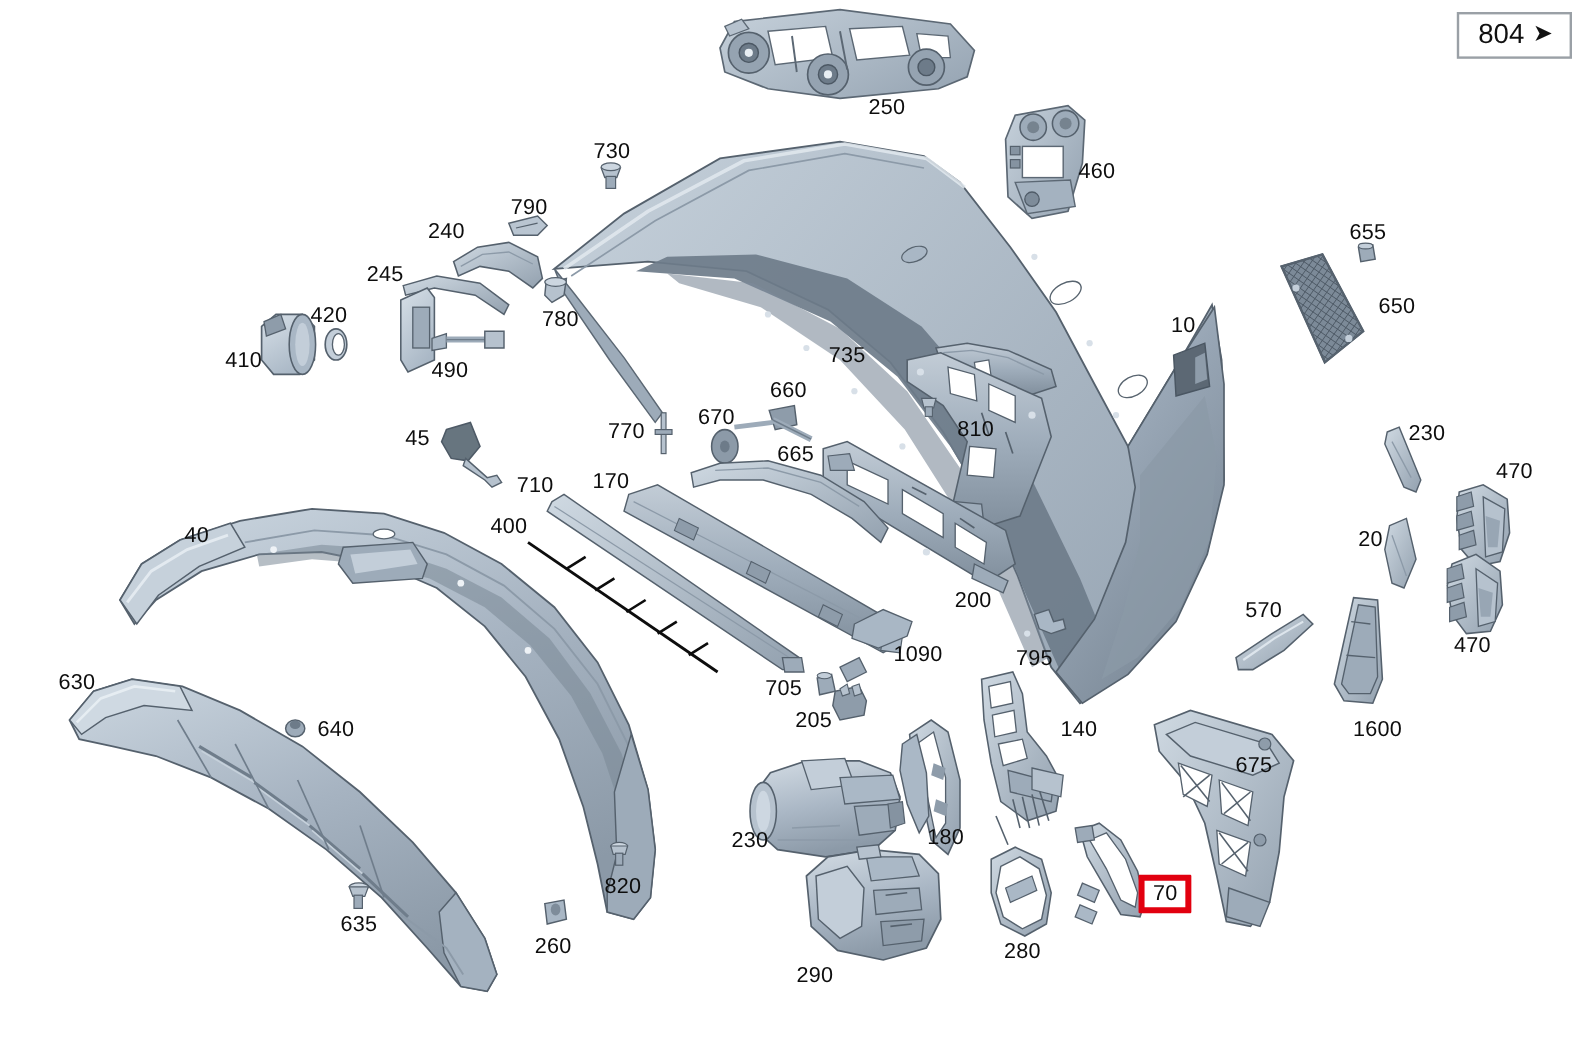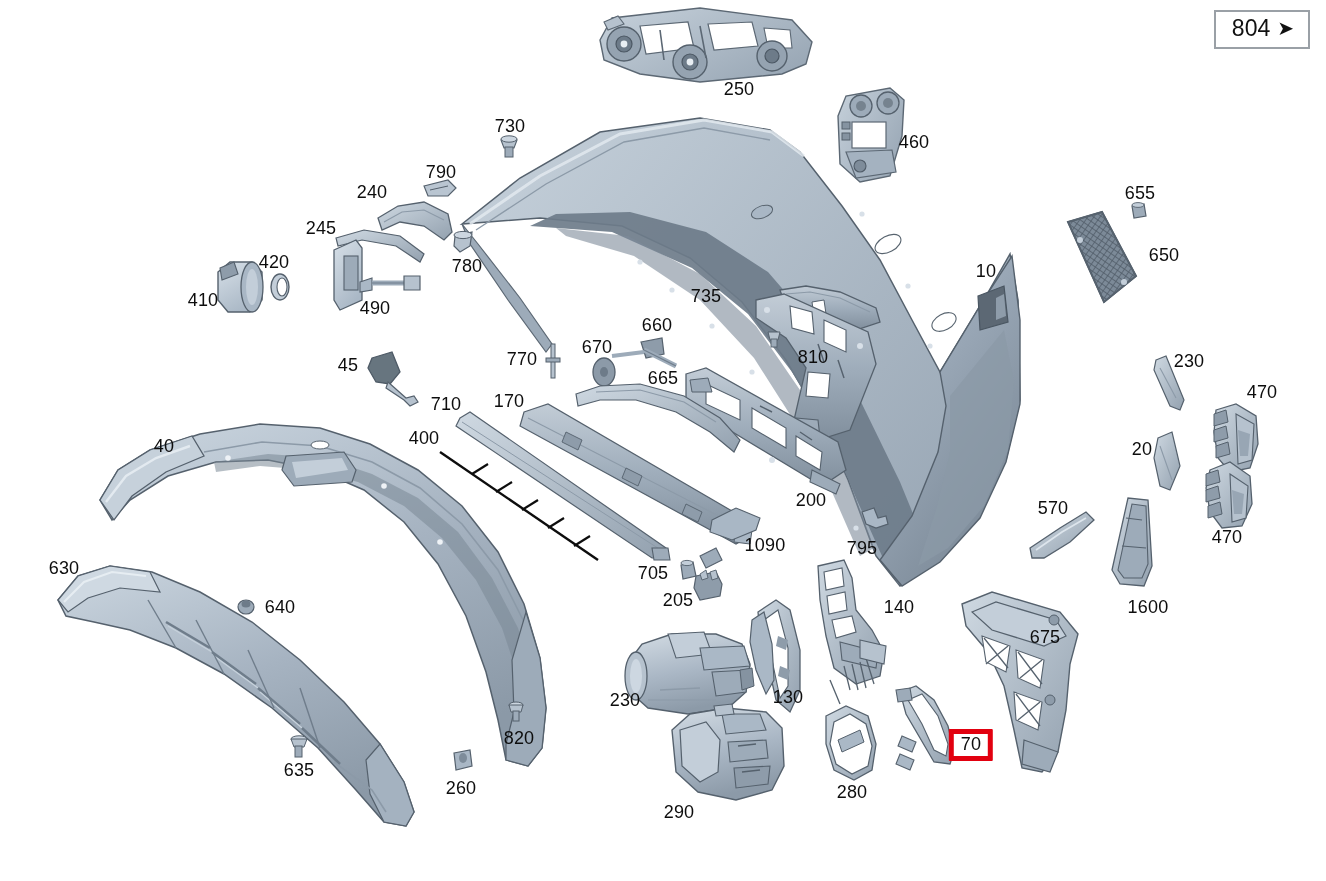--- a/index.html
+++ b/index.html
@@ -568,21 +568,21 @@
       <div class="lbl" style="left: 765px; top: 545px;">1090</div>
       <div class="lbl" style="left: 862px; top: 548px;">795</div>
       <div class="lbl" style="left: 64px; top: 568px;">630</div>
       <div class="lbl" style="left: 653px; top: 573px;">705</div>
       <div class="lbl" style="left: 678px; top: 600px;">205</div>
       <div class="lbl" style="left: 1148px; top: 607px;">1600</div>
       <div class="lbl" style="left: 280px; top: 607px;">640</div>
       <div class="lbl" style="left: 899px; top: 607px;">140</div>
       <div class="lbl" style="left: 1045px; top: 637px;">675</div>
       <div class="lbl" style="left: 625px; top: 700px;">230</div>
-      <div class="lbl" style="left: 788px; top: 697px;">130</div>
+      <div class="lbl" style="left: 788px; top: 697px;">180</div>
       <div class="lbl hl" style="left: 971px; top: 745px;">70</div>
       <div class="lbl" style="left: 519px; top: 738px;">820</div>
       <div class="lbl" style="left: 299px; top: 770px;">635</div>
       <div class="lbl" style="left: 461px; top: 788px;">260</div>
       <div class="lbl" style="left: 852px; top: 792px;">280</div>
       <div class="lbl" style="left: 679px; top: 812px;">290</div>
     </div>
 
   <div id="badge">
     <span>804</span>

